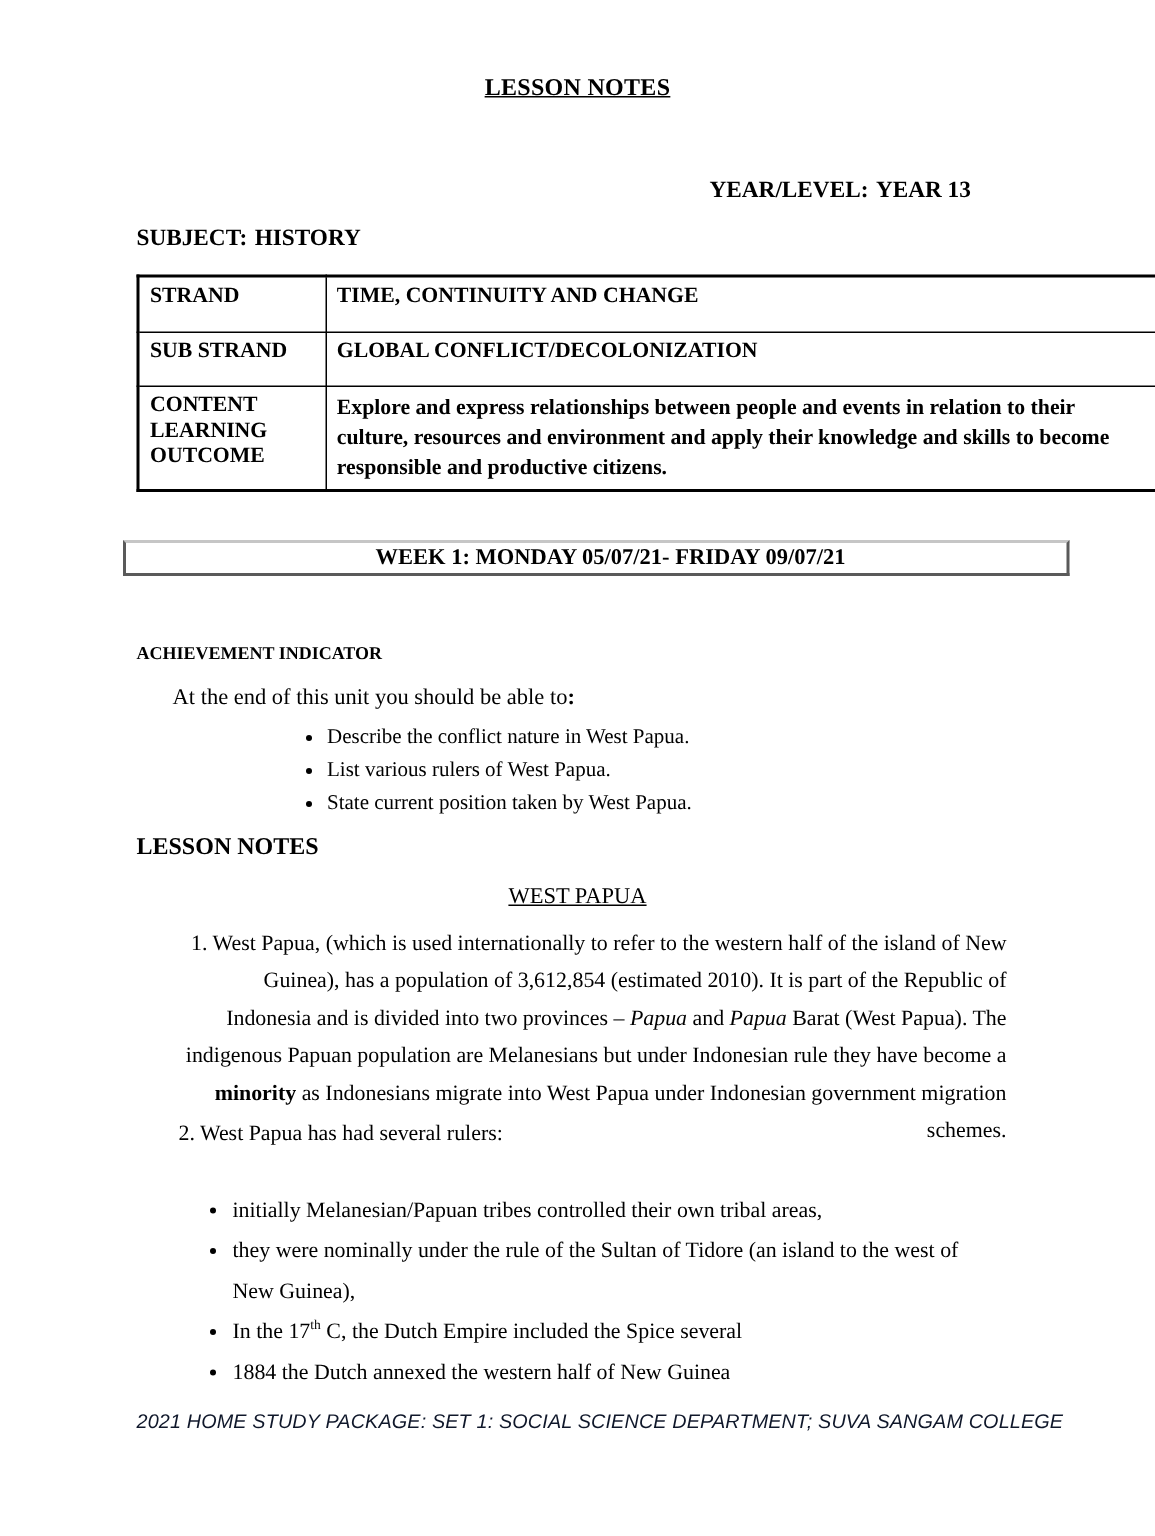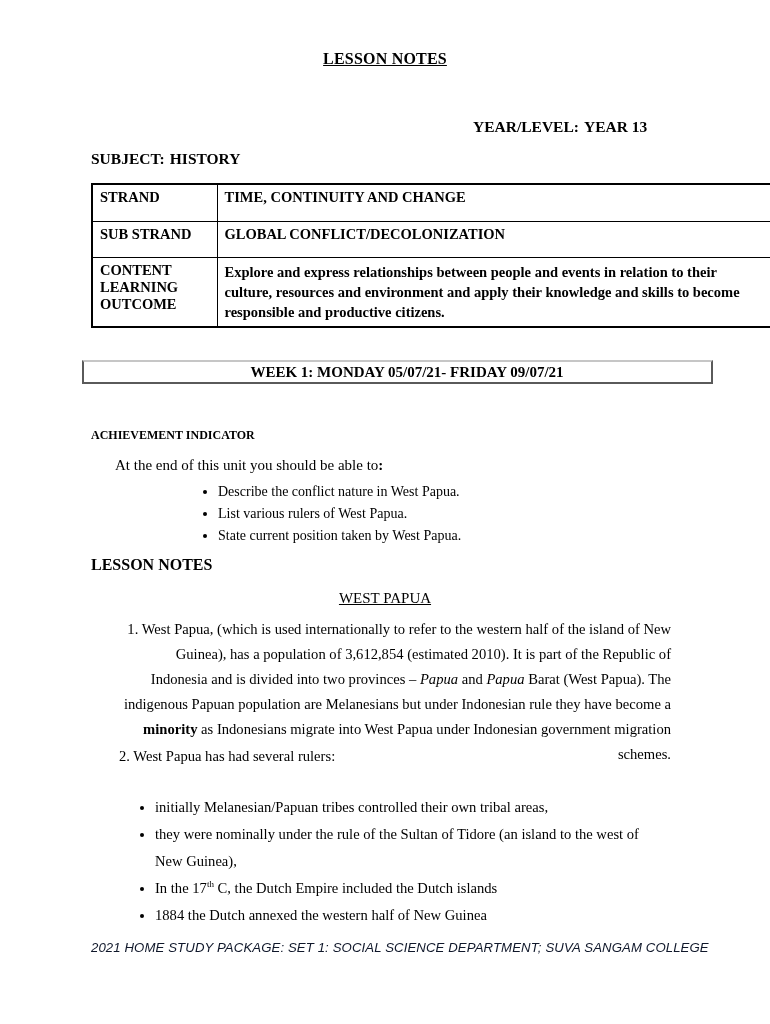--- a/index.html
+++ b/index.html
@@ -156,19 +156,19 @@
 
   <p class="abs para1" style="margin:0;">
     <span>1. West Papua, (which is used internationally to refer to the western half of the island of New Guinea), has a population of 3,612,854 (estimated 2010). It is part of the Republic of Indonesia and is divided into two provinces – </span><i>Papua</i><span> and </span><i>Papua</i><span> Barat (West Papua). The indigenous Papuan population are Melanesians but under Indonesian rule they have become a </span><b>minority</b><span> as Indonesians migrate into West Papua under Indonesian government migration schemes.</span>
   </p>
 
   <div class="abs para2">2. West Papua has had several rulers:</div>
 
   <ul class="abs rulers-list">
     <li>initially Melanesian/Papuan tribes controlled their own tribal areas,</li>
     <li>they were nominally under the rule of the Sultan of Tidore (an island to the west of New Guinea),</li>
-    <li><span>In the 17</span><sup>th</sup><span> C, the Dutch Empire included the Dutch islands</span></li>
+    <li><span>In the 17</span><sup>th</sup><span> C, the Dutch Empire included the Spice several</span></li>
     <li>1884 the Dutch annexed the western half of New Guinea</li>
   </ul>
 
   <div class="abs footer">2021 HOME STUDY PACKAGE: SET 1: SOCIAL SCIENCE DEPARTMENT; SUVA SANGAM COLLEGE</div>
 
 </div>
 
 </body></html>

